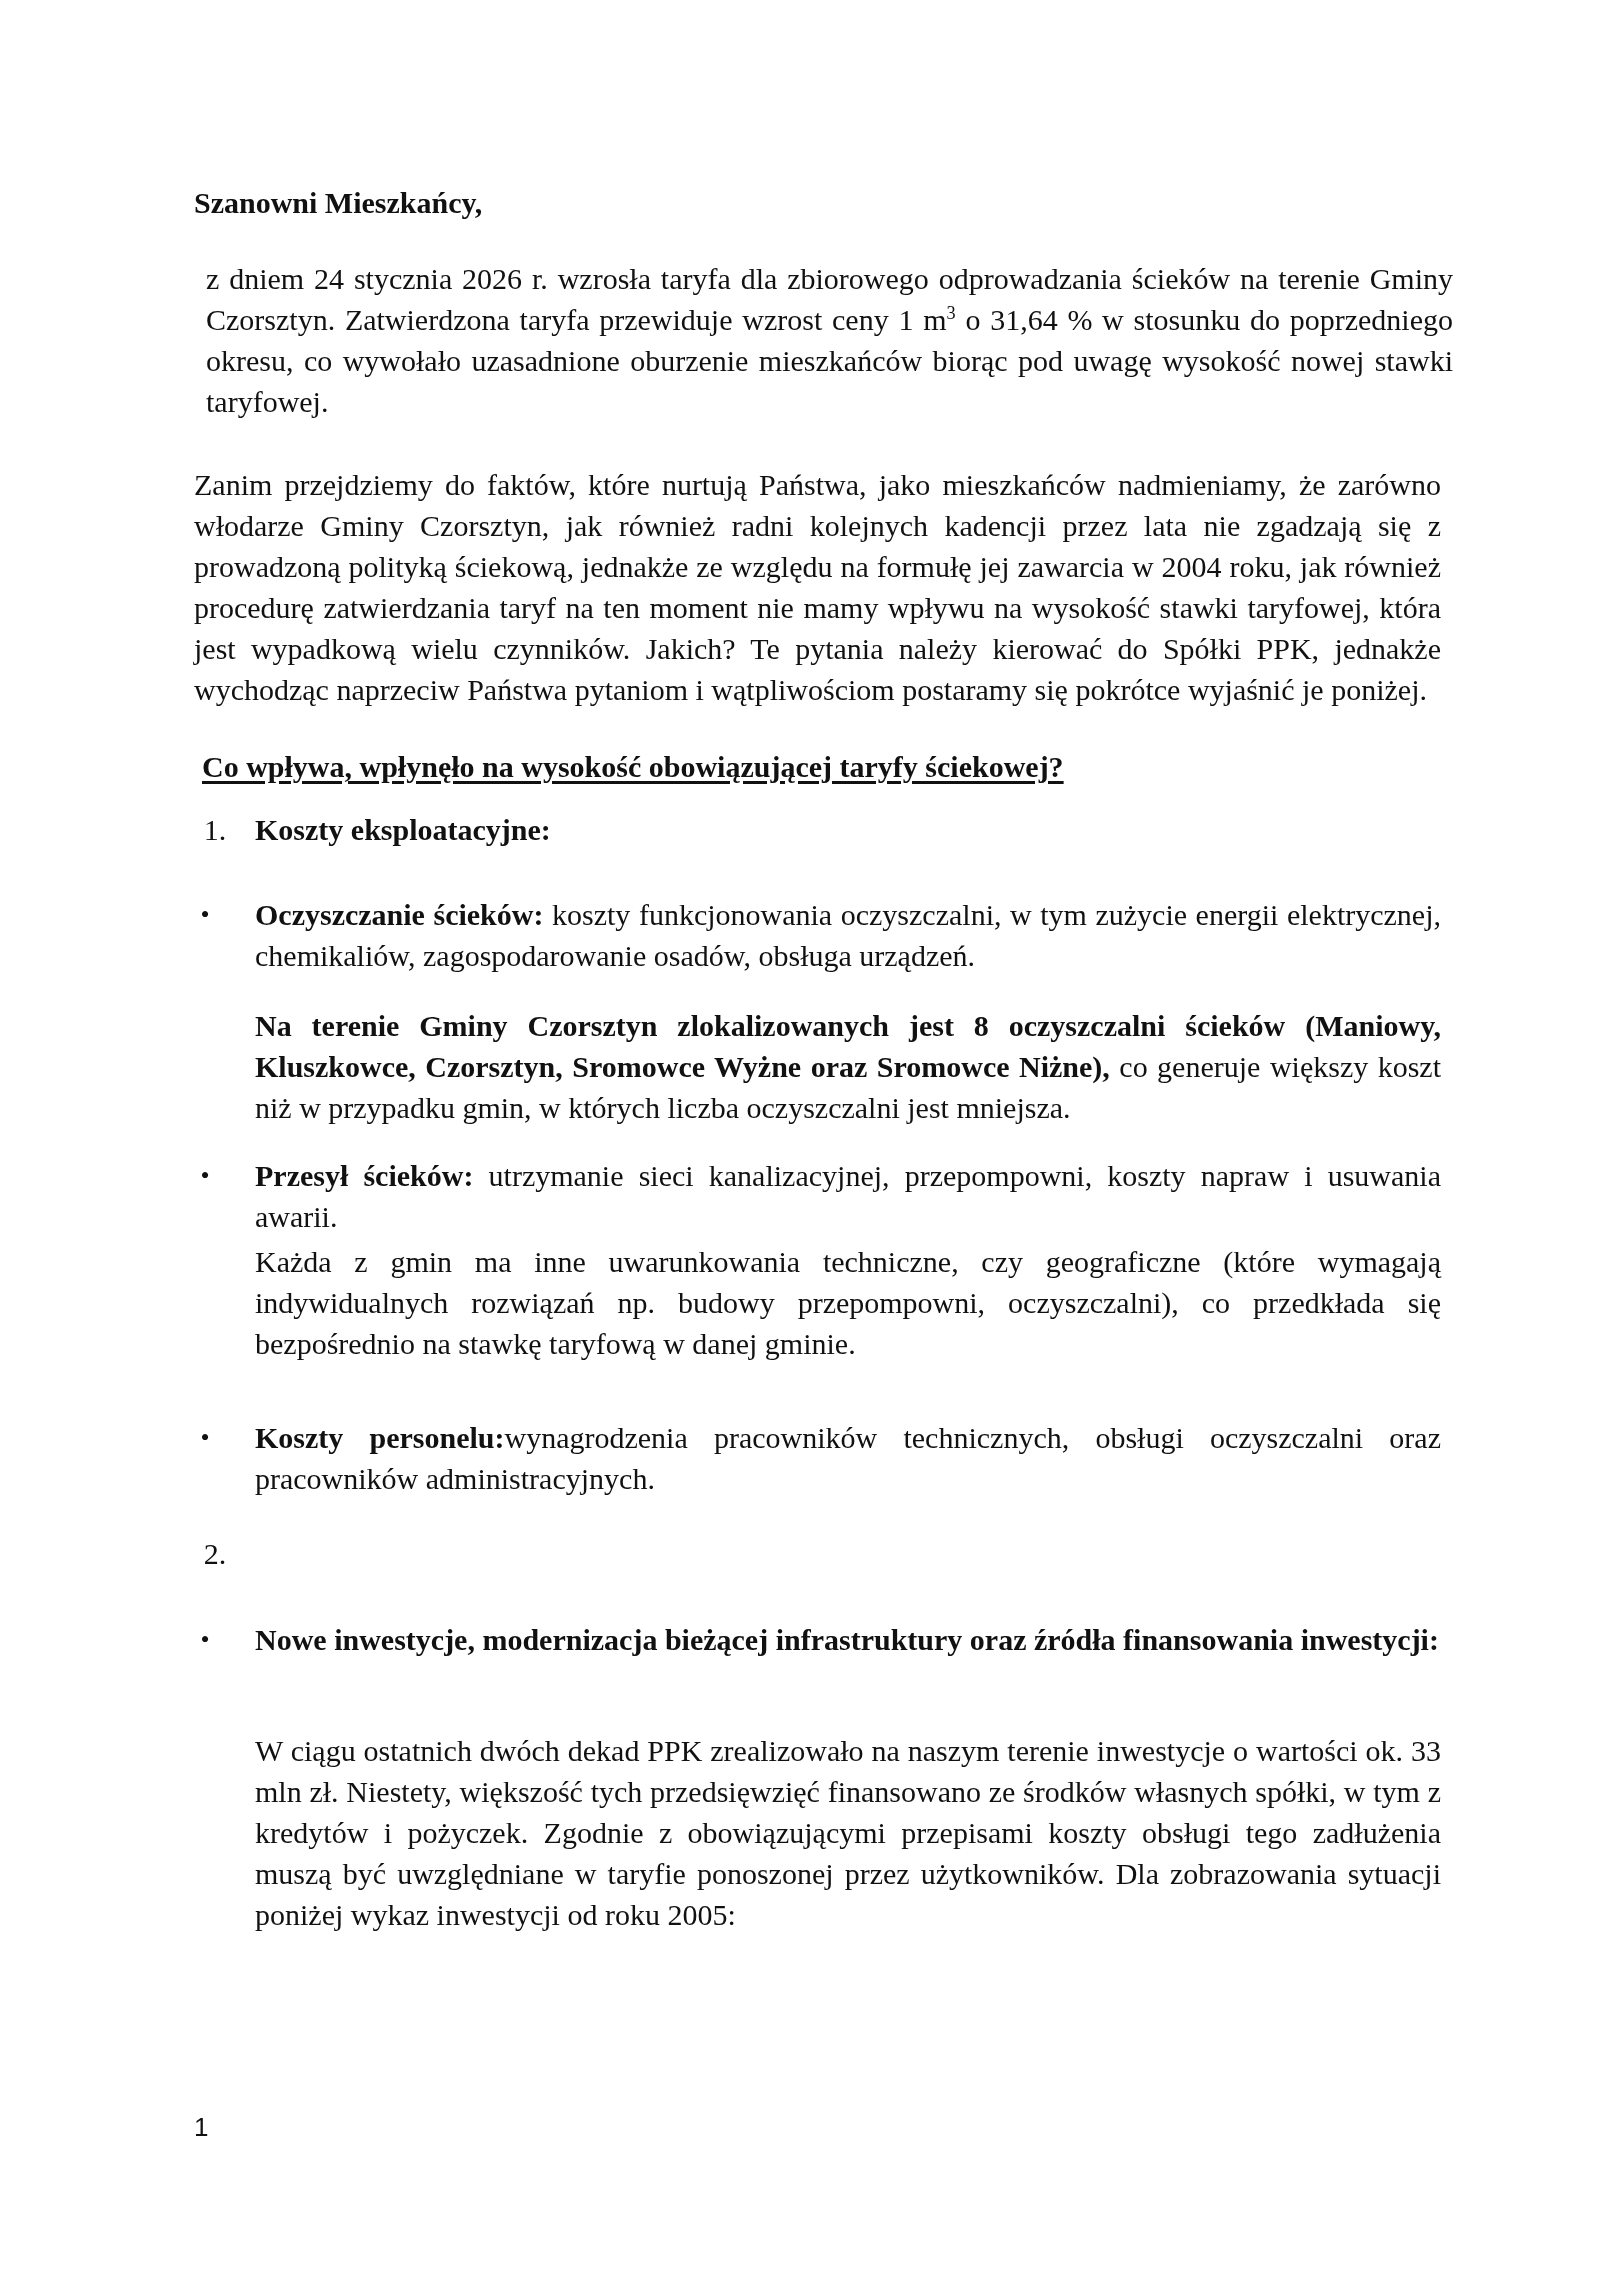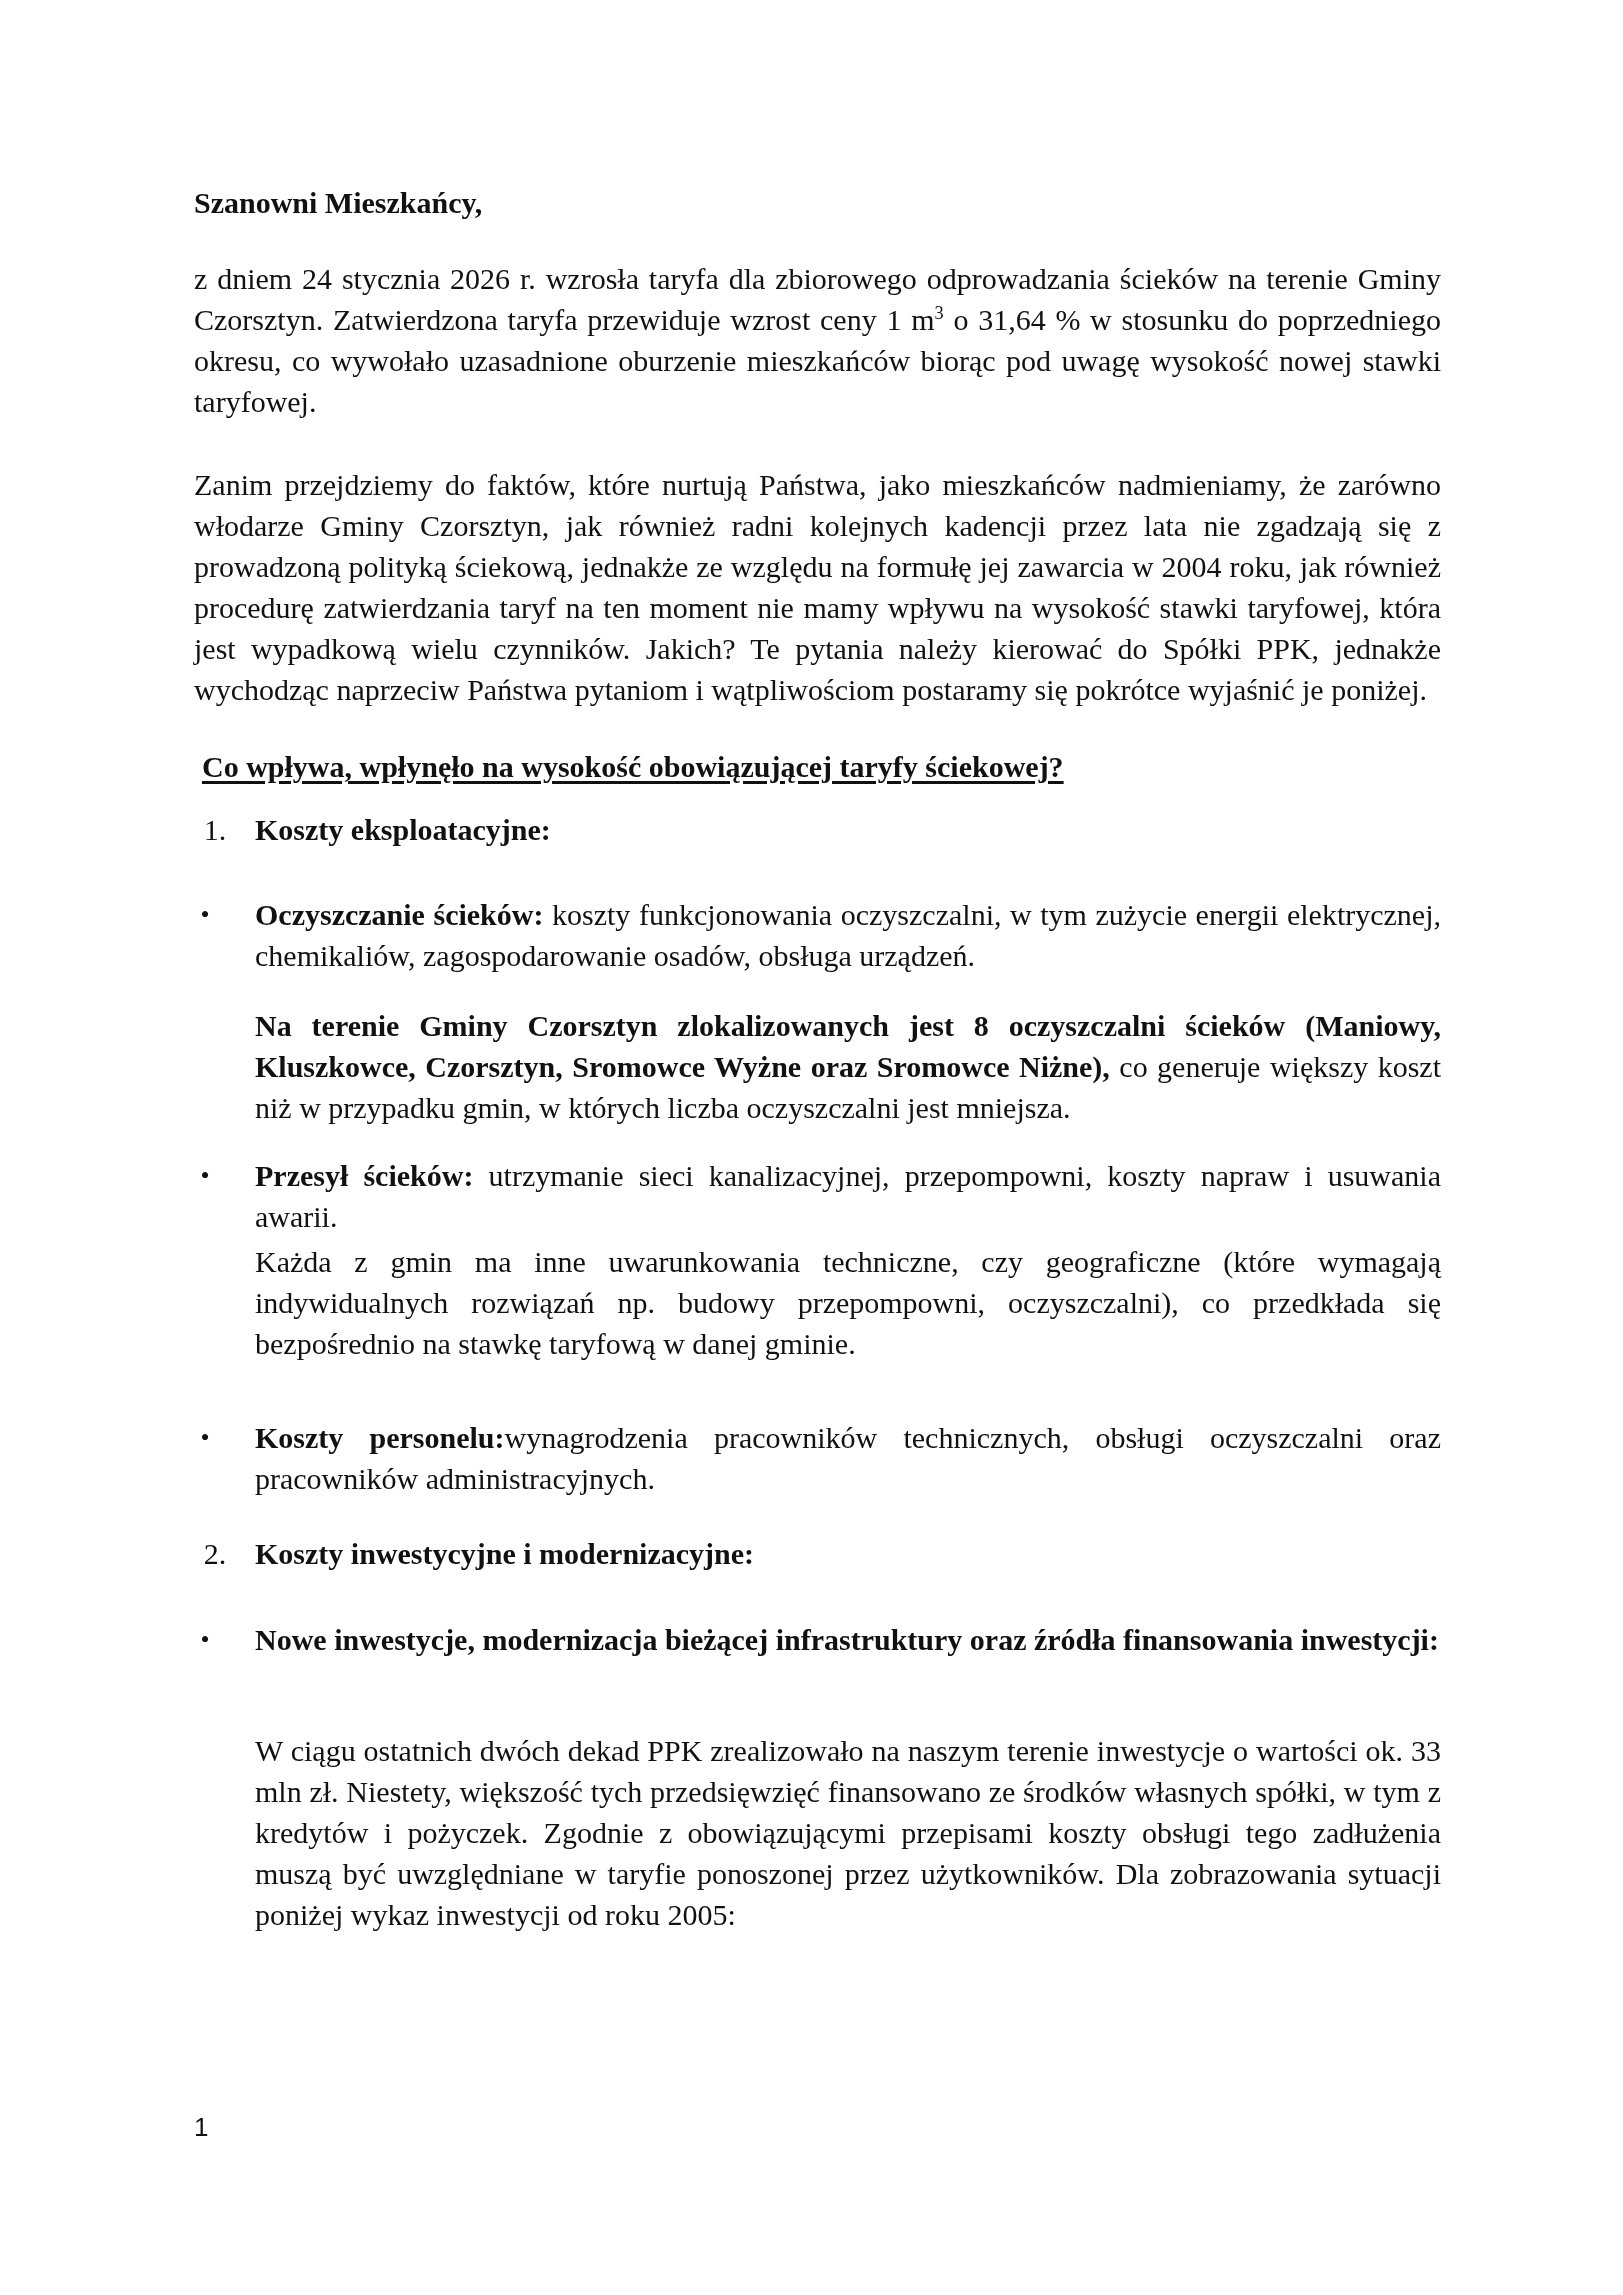--- a/index.html
+++ b/index.html
@@ -4,21 +4,21 @@
 <style>
   html, body { margin:0; padding:0; background:#ffffff; }
   body { width:1623px; height:2295px; position:relative; overflow:hidden; }
   .page {
     position:absolute; left:194px; top:0; width:1247px;
     font-family:"Liberation Serif", "DejaVu Serif", serif;
     font-size:30px; line-height:41px; color:#111111;
   }
   p { margin:0; text-align:justify; }
   .greeting { position:absolute; top:182px; left:0; font-weight:bold; }
-  .para1 { position:absolute; top:258px; left:0; width:1247px; }
+  .para1 { position:absolute; top:258px; left:12px; width:1247px; }
   .para2 { position:absolute; top:464px; left:0; width:1247px; }
   .question { position:absolute; top:746px; left:8px; font-weight:bold; text-decoration:underline; text-decoration-thickness:2.6px; text-underline-offset:3.9px; }
   .num-heading { position:absolute; left:0; font-weight:bold; display:flex; }
   .num-heading .num { width:61px; text-align:left; font-weight:normal; padding-left:9.8px; box-sizing:border-box; }
   .num-heading .lbl { text-decoration-thickness:2.6px; text-underline-offset:3.9px;text-align:center; }
   .h1 { top:809px; }
   .h2 { top:1533px; }
   .bullet { position:absolute; left:0; width:1247px; display:flex; }
   .bullet .dot { width:61px; flex:0 0 61px; padding-left:6.5px; box-sizing:border-box; font-size:26px; }
   .bullet .txt { flex:1; text-align:justify; }
@@ -68,21 +68,20 @@
   </div>
   <p class="sub s2">Każda z gmin ma inne uwarunkowania techniczne, czy geograficzne (które wymagają indywidualnych rozwiązań np. budowy przepompowni, oczyszczalni), co przedkłada się bezpośrednio na stawkę taryfową w danej gminie.</p>
 
   <div class="bullet b3">
     <span class="dot">•</span>
     <p class="txt"><b>Koszty personelu:</b><span>wynagrodzenia pracowników technicznych, obsługi oczyszczalni oraz pracowników administracyjnych.</span></p>
   </div>
 
   <div class="num-heading h2">
     <span class="num">2.</span>
-    <span class="lbl">Koszty inwestycyjne i modernizacyjne:</span>
   </div>
 
   <div class="bullet b4">
     <span class="dot">•</span>
     <p class="txt"><b>Nowe inwestycje, modernizacja bieżącej infrastruktury oraz źródła finansowania inwestycji:</b></p>
   </div>
   <p class="sub s3">W ciągu ostatnich dwóch dekad PPK zrealizowało na naszym terenie inwestycje o wartości ok. 33 mln zł. Niestety, większość tych przedsięwzięć finansowano ze środków własnych spółki, w tym z kredytów i pożyczek. Zgodnie z obowiązującymi przepisami koszty obsługi tego zadłużenia muszą być uwzględniane w taryfie ponoszonej przez użytkowników. Dla zobrazowania sytuacji poniżej wykaz inwestycji od roku 2005:</p>
 
 </div>
 

